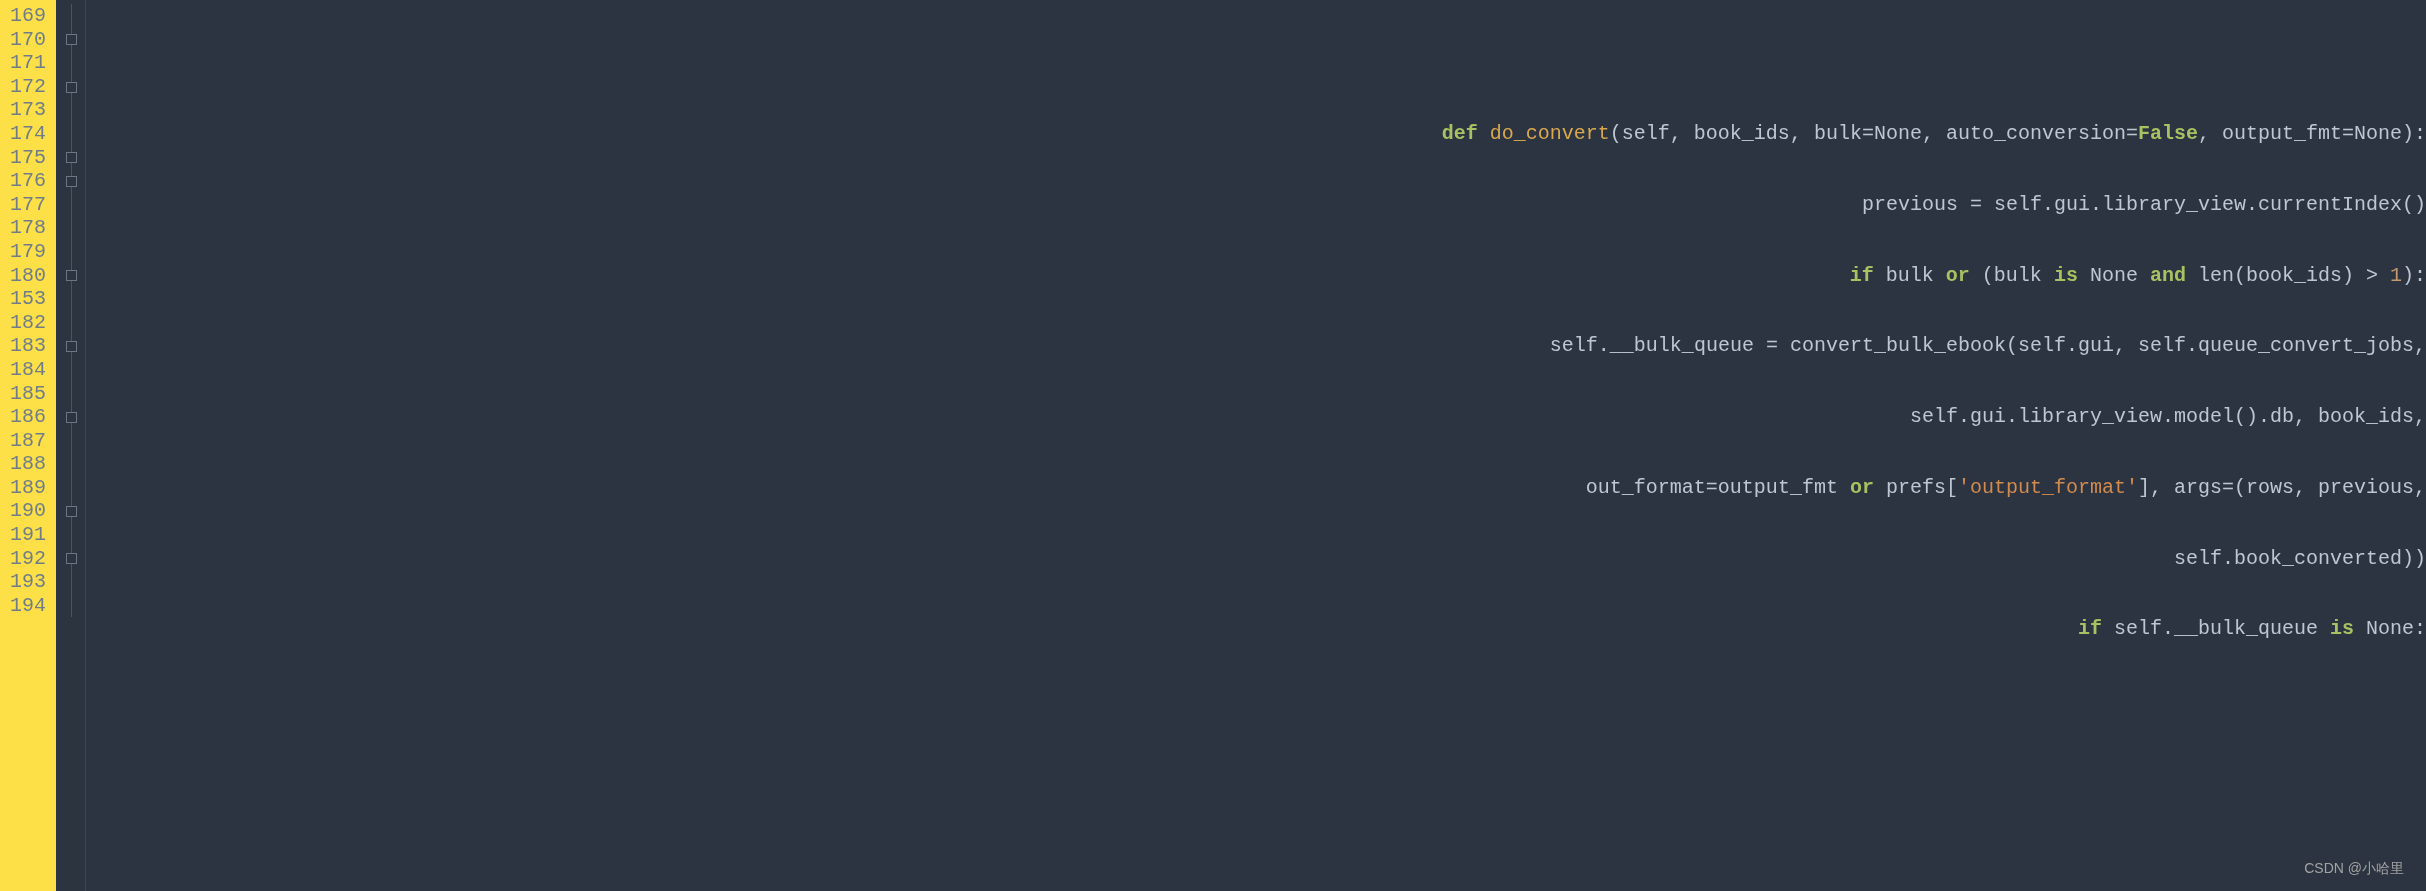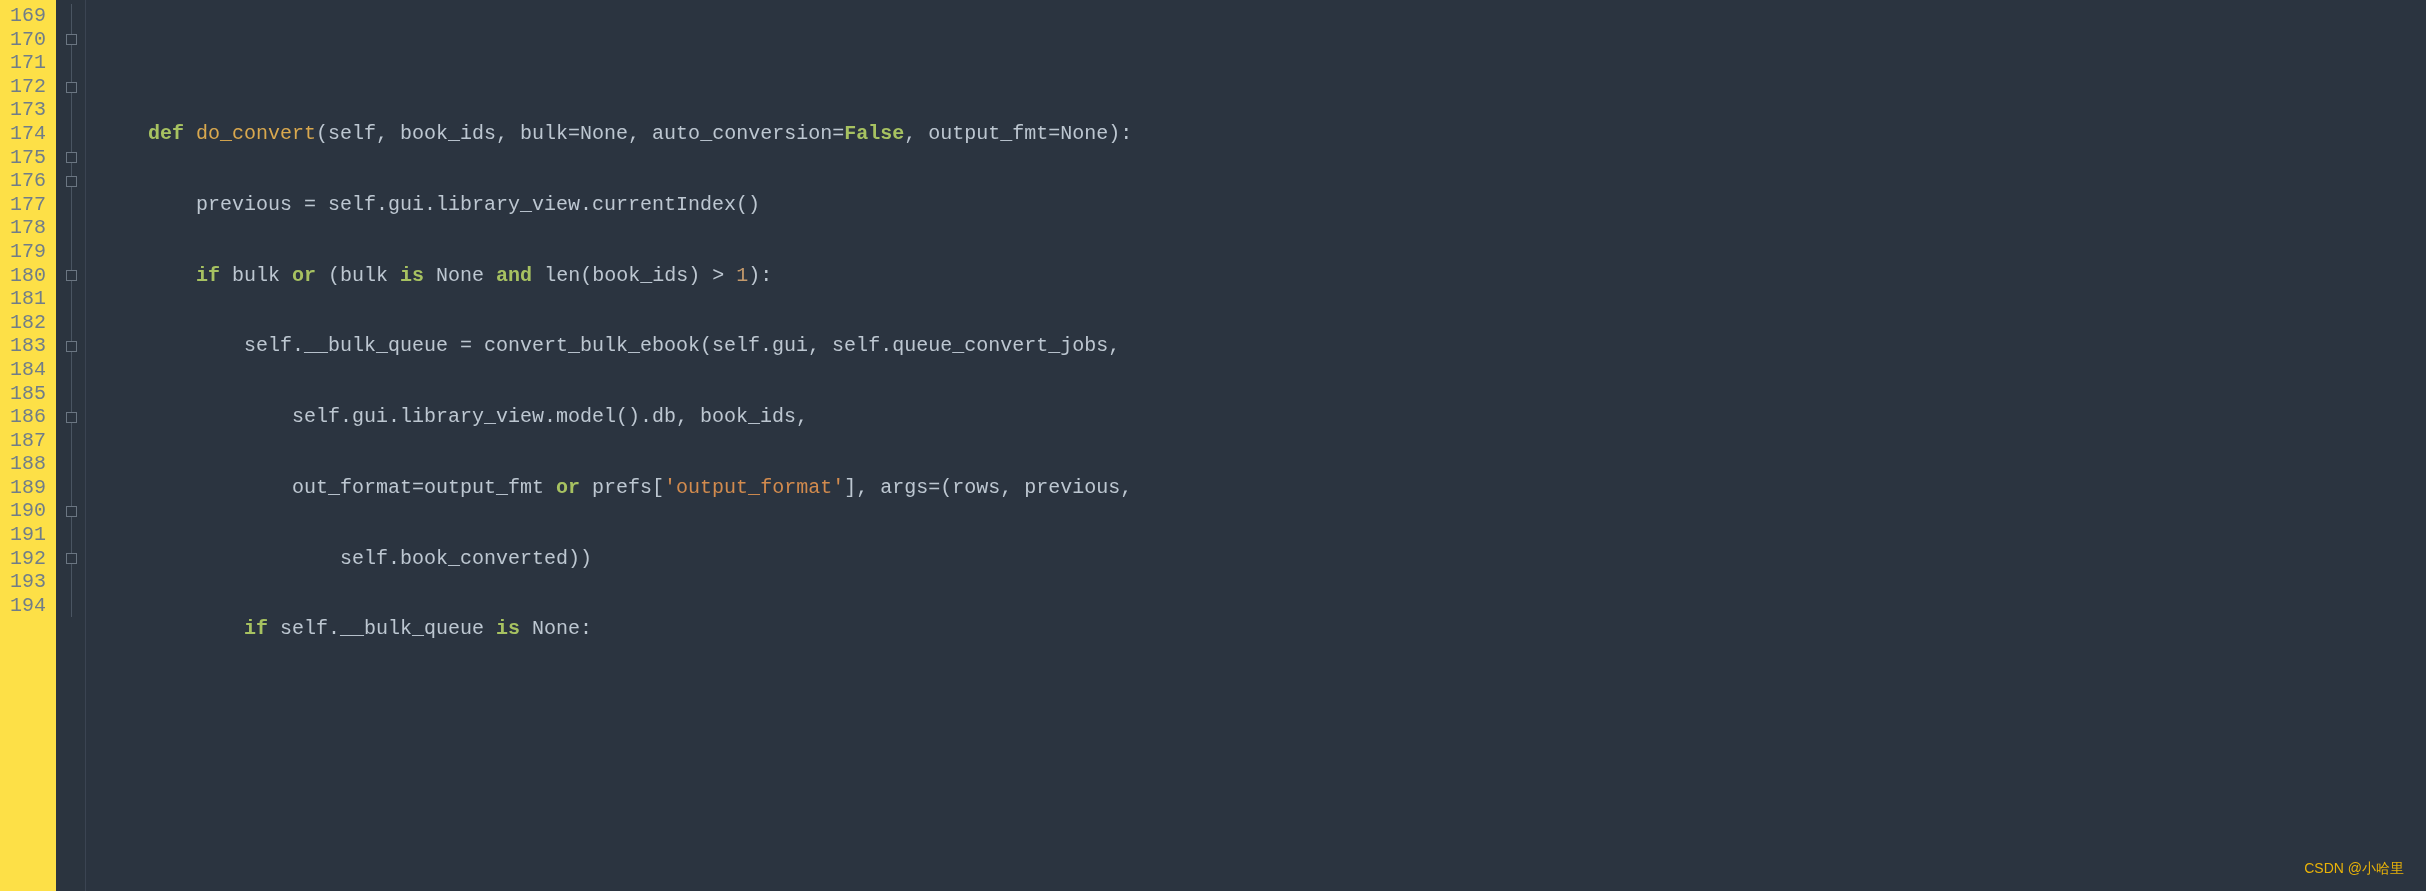--- a/index.html
+++ b/index.html
@@ -46,31 +46,31 @@
   border:1px solid #6b7682;
   background:#2b343f;
 }
 .fold .open.minus::after { background:#2b343f; }
 .code {
   flex:1;
   padding:4px 0 4px 14px;
   white-space:pre;
   position:relative;
 }
-.line { height:23.6px; }
+.line { height:23.6px;text-align:right; }
 .kw { color:#a7c261; font-weight:bold; }
 .fn { color:#d9a84e; }
 .num { color:#c49a6c; }
 .str { color:#d28b4e; }
 .bool { color:#a7c261; font-weight:bold; }
 .ident { color:#bdc7d1; }
 .watermark {
   position:absolute;
   right:22px; bottom:14px;
-  color:#eab308;
+  color:#a3a3a3;
   font-size:14px;
   font-family:sans-serif;
   text-align:center;
 }
 </style>
 </head>
 <body>
 
 <div class="editor">
   <div class="gutter" id="gutter">
@@ -79,21 +79,21 @@
       <div class="ln">171</div>
       <div class="ln">172</div>
       <div class="ln">173</div>
       <div class="ln">174</div>
       <div class="ln">175</div>
       <div class="ln">176</div>
       <div class="ln">177</div>
       <div class="ln">178</div>
       <div class="ln">179</div>
       <div class="ln">180</div>
-      <div class="ln">181</div>
+      <div class="ln">153</div>
       <div class="ln">182</div>
       <div class="ln">183</div>
       <div class="ln">184</div>
       <div class="ln">185</div>
       <div class="ln">186</div>
       <div class="ln">187</div>
       <div class="ln">188</div>
       <div class="ln">189</div>
       <div class="ln">190</div>
       <div class="ln">191</div>

